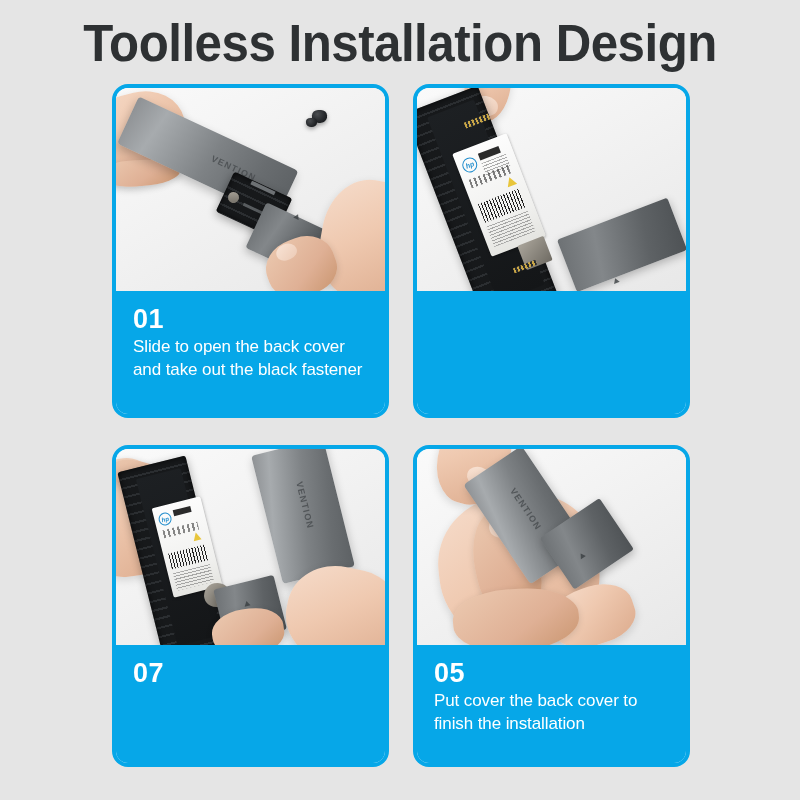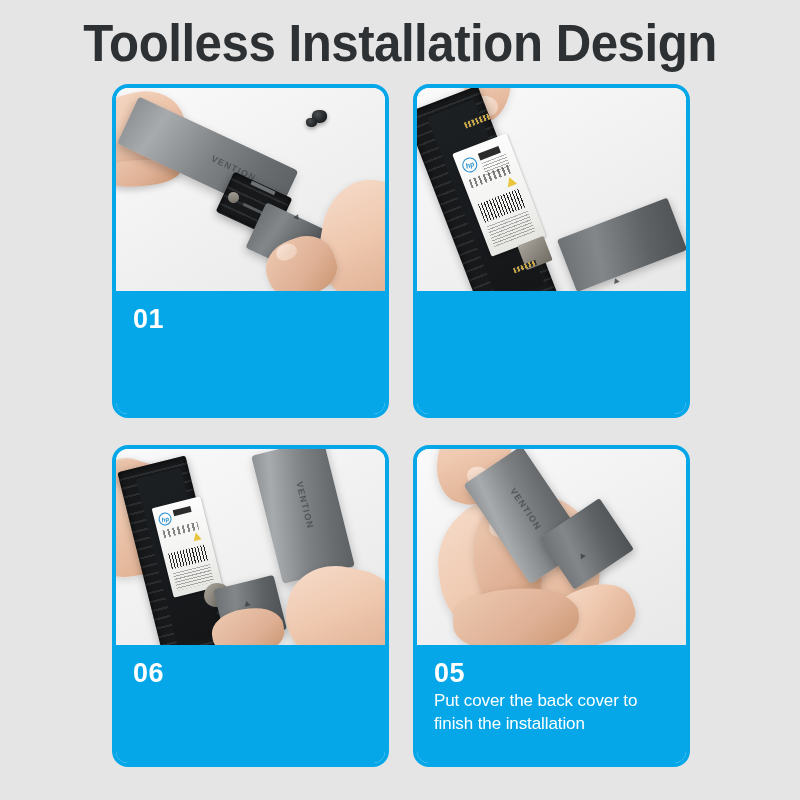--- a/index.html
+++ b/index.html
@@ -212,20 +212,21 @@
 
         <div class="sh skin" style="left:205px; top:92px; width:96px; height:120px; border-radius:46% 40% 36% 44%; transform:rotate(10deg);"></div>
         <div class="sh skin-d" style="left:150px; top:150px; width:70px; height:58px; border-radius:46% 44% 40% 44%; transform:rotate(-20deg);"></div>
         <div class="sh nail" style="left:160px; top:156px; width:21px; height:16px; transform:rotate(-22deg);"></div>
 
         <div class="sh screw" style="left:196px; top:22px; width:15px; height:13px;"></div>
         <div class="sh screw" style="left:190px; top:30px; width:11px; height:9px;"></div>
       </div>
       <div class="caption">
         <div class="step-num">01</div>
+        <div class="step-text">Slide to open the back cover and take out the black fastener</div>
       </div>
     </div>
 
     <div class="card r1">
       <div class="photo">
 
         <div class="sh skin" style="left:48px; top:-44px; width:46px; height:78px; border-radius:42% 42% 48% 48%; transform:rotate(8deg);"></div>
         <div class="sh nail" style="left:55px; top:8px; width:26px; height:20px; transform:rotate(8deg);"></div>
 
         <div class="sh tray" style="left:26px; top:4px; width:78px; height:228px; transform:rotate(-21deg); transform-origin:center;"></div>
@@ -277,21 +278,21 @@
           <div class="brand" style="left:16px; top:56px; transform:rotate(90deg);">VENTION</div>
         </div>
 
         <div class="sh metal-dark" style="left:104px; top:140px; width:62px; height:56px; transform:rotate(-14deg); transform-origin:left center;"></div>
         <div class="sh arrow-mark" style="left:128px; top:152px; transform:rotate(-14deg);"></div>
 
         <div class="sh skin" style="left:170px; top:118px; width:110px; height:98px; border-radius:46% 38% 36% 48%; transform:rotate(12deg);"></div>
         <div class="sh skin-d" style="left:96px; top:160px; width:72px; height:46px; border-radius:46% 44% 42% 46%; transform:rotate(-8deg);"></div>
       </div>
       <div class="caption">
-        <div class="step-num">06</div>
+        <div class="step-num">07</div>
       </div>
     </div>
 
     <div class="card r2">
       <div class="photo">
 
         <div class="sh skin" style="left:22px; top:46px; width:160px; height:152px; border-radius:44% 42% 46% 50%; transform:rotate(-6deg);"></div>
         <div class="sh skin-d" style="left:58px; top:60px; width:64px; height:112px; border-radius:48% 46% 44% 44%; transform:rotate(-12deg);"></div>
         <div class="sh nail" style="left:72px; top:66px; width:26px; height:22px; transform:rotate(-14deg);"></div>
 

